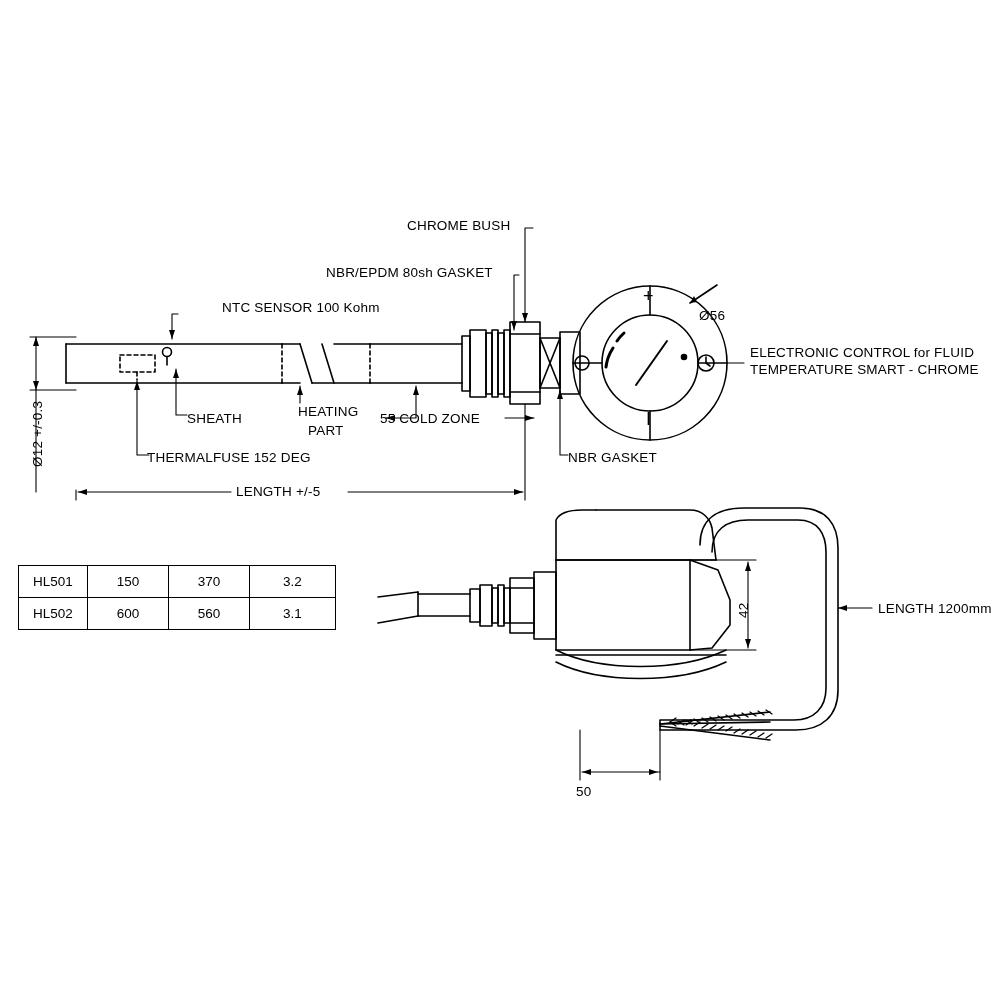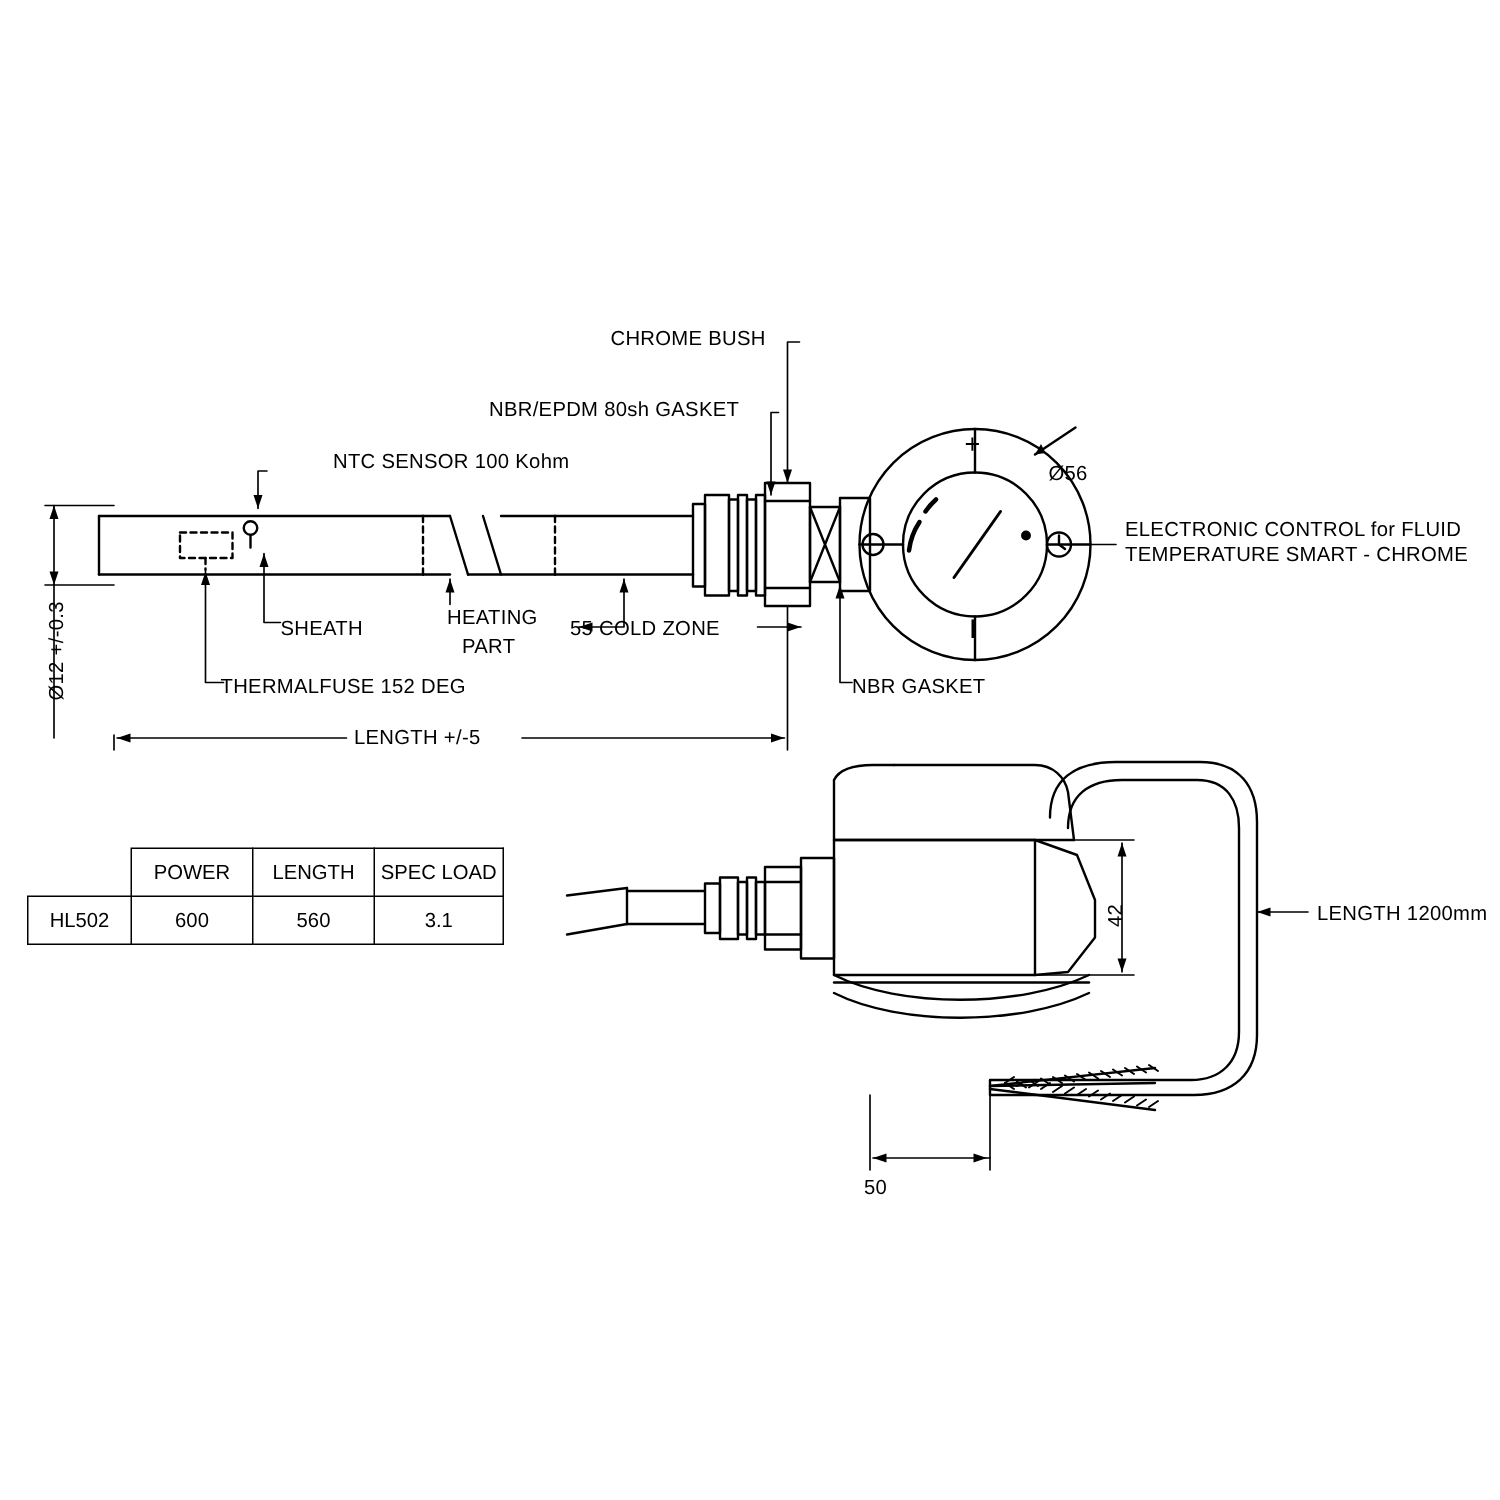--- a/index.html
+++ b/index.html
@@ -243,25 +243,25 @@
 
   <div class="lbl" style="left:643px; top:288px; font-size:18px;">+</div>
   <div class="lbl" style="left:646px; top:411px; font-size:18px;">I</div>
 
   <div class="lbl" style="left:878px; top:601px;">LENGTH 1200mm</div>
   <div class="lbl vert" style="left:736px; top:618px;">42</div>
   <div class="lbl" style="left:576px; top:765px;margin-top:19px;">50</div>
 
   <table class="tbl" style="left:18px; top:565px;">
     <tbody>
-        <tr>
-      <td class="c0 noborder-lt"></td>
-      <td class="c1">POWER</td>
-      <td class="c2">LENGTH</td>
-      <td class="c3">SPEC LOAD</td>
+    <tr>
+      <td class="c0">HL501</td>
+      <td class="c1">150</td>
+      <td class="c2">370</td>
+      <td class="c3">3.2</td>
     </tr>
     <tr>
       <td class="c0">HL502</td>
       <td class="c1">600</td>
       <td class="c2">560</td>
       <td class="c3">3.1</td>
     </tr>
   </tbody>
     </table>
 

